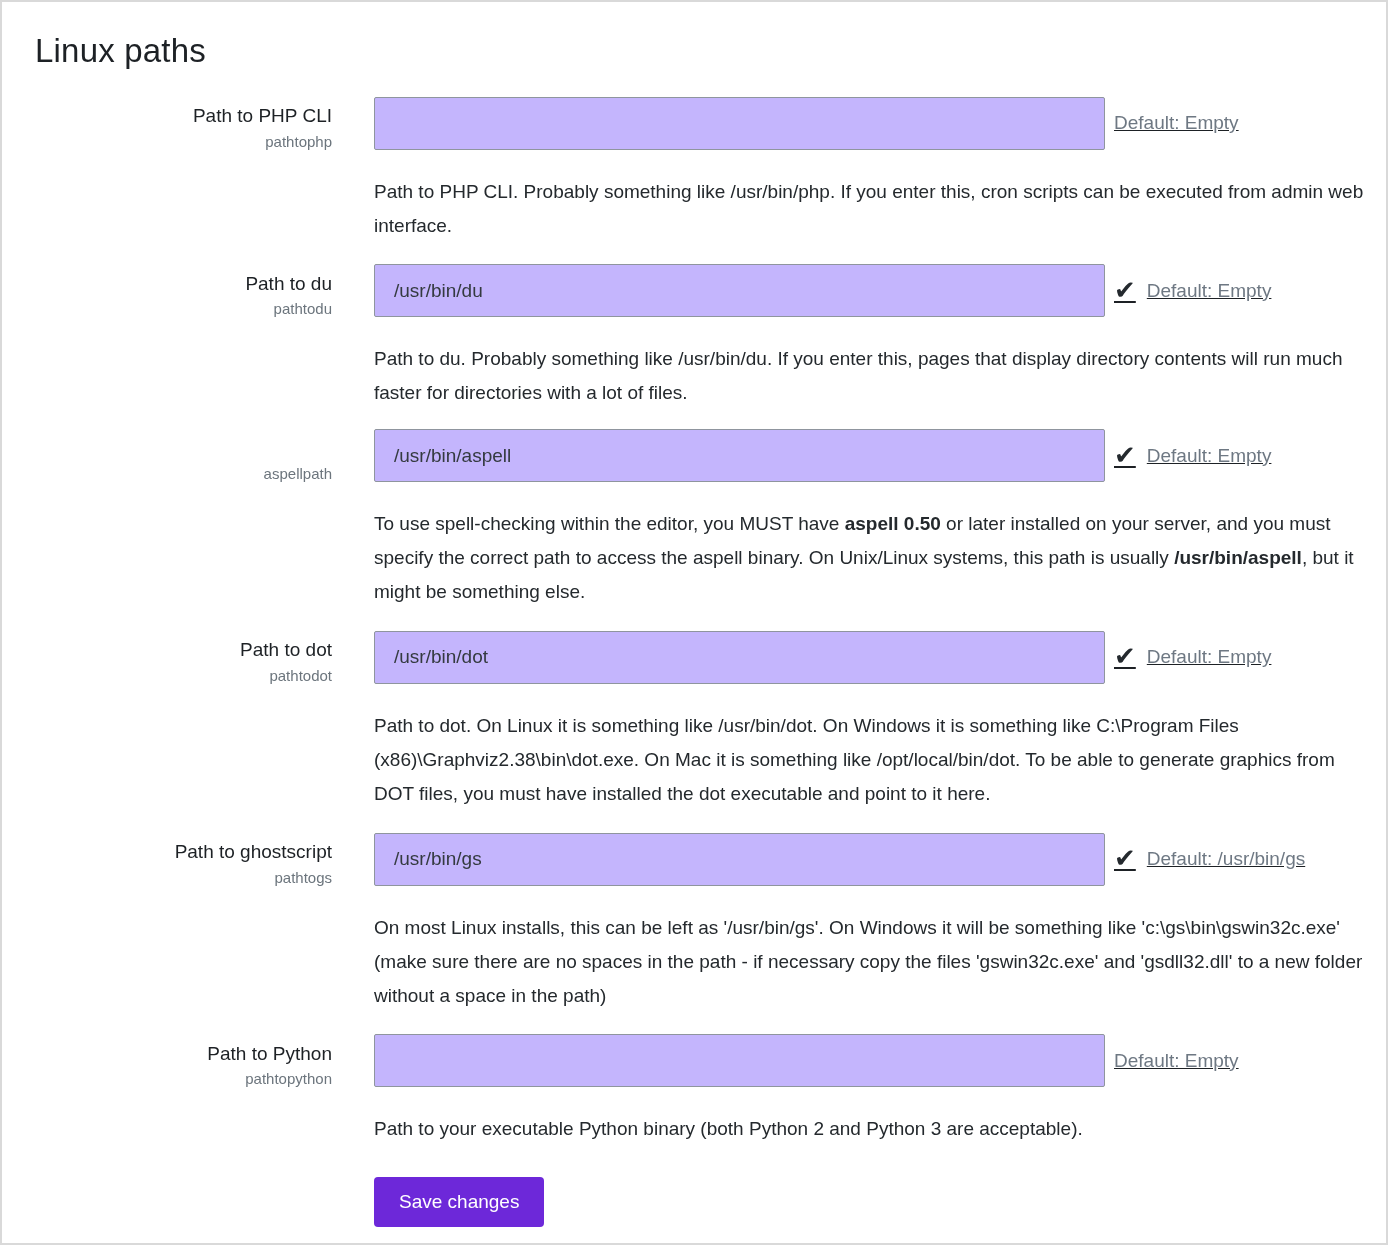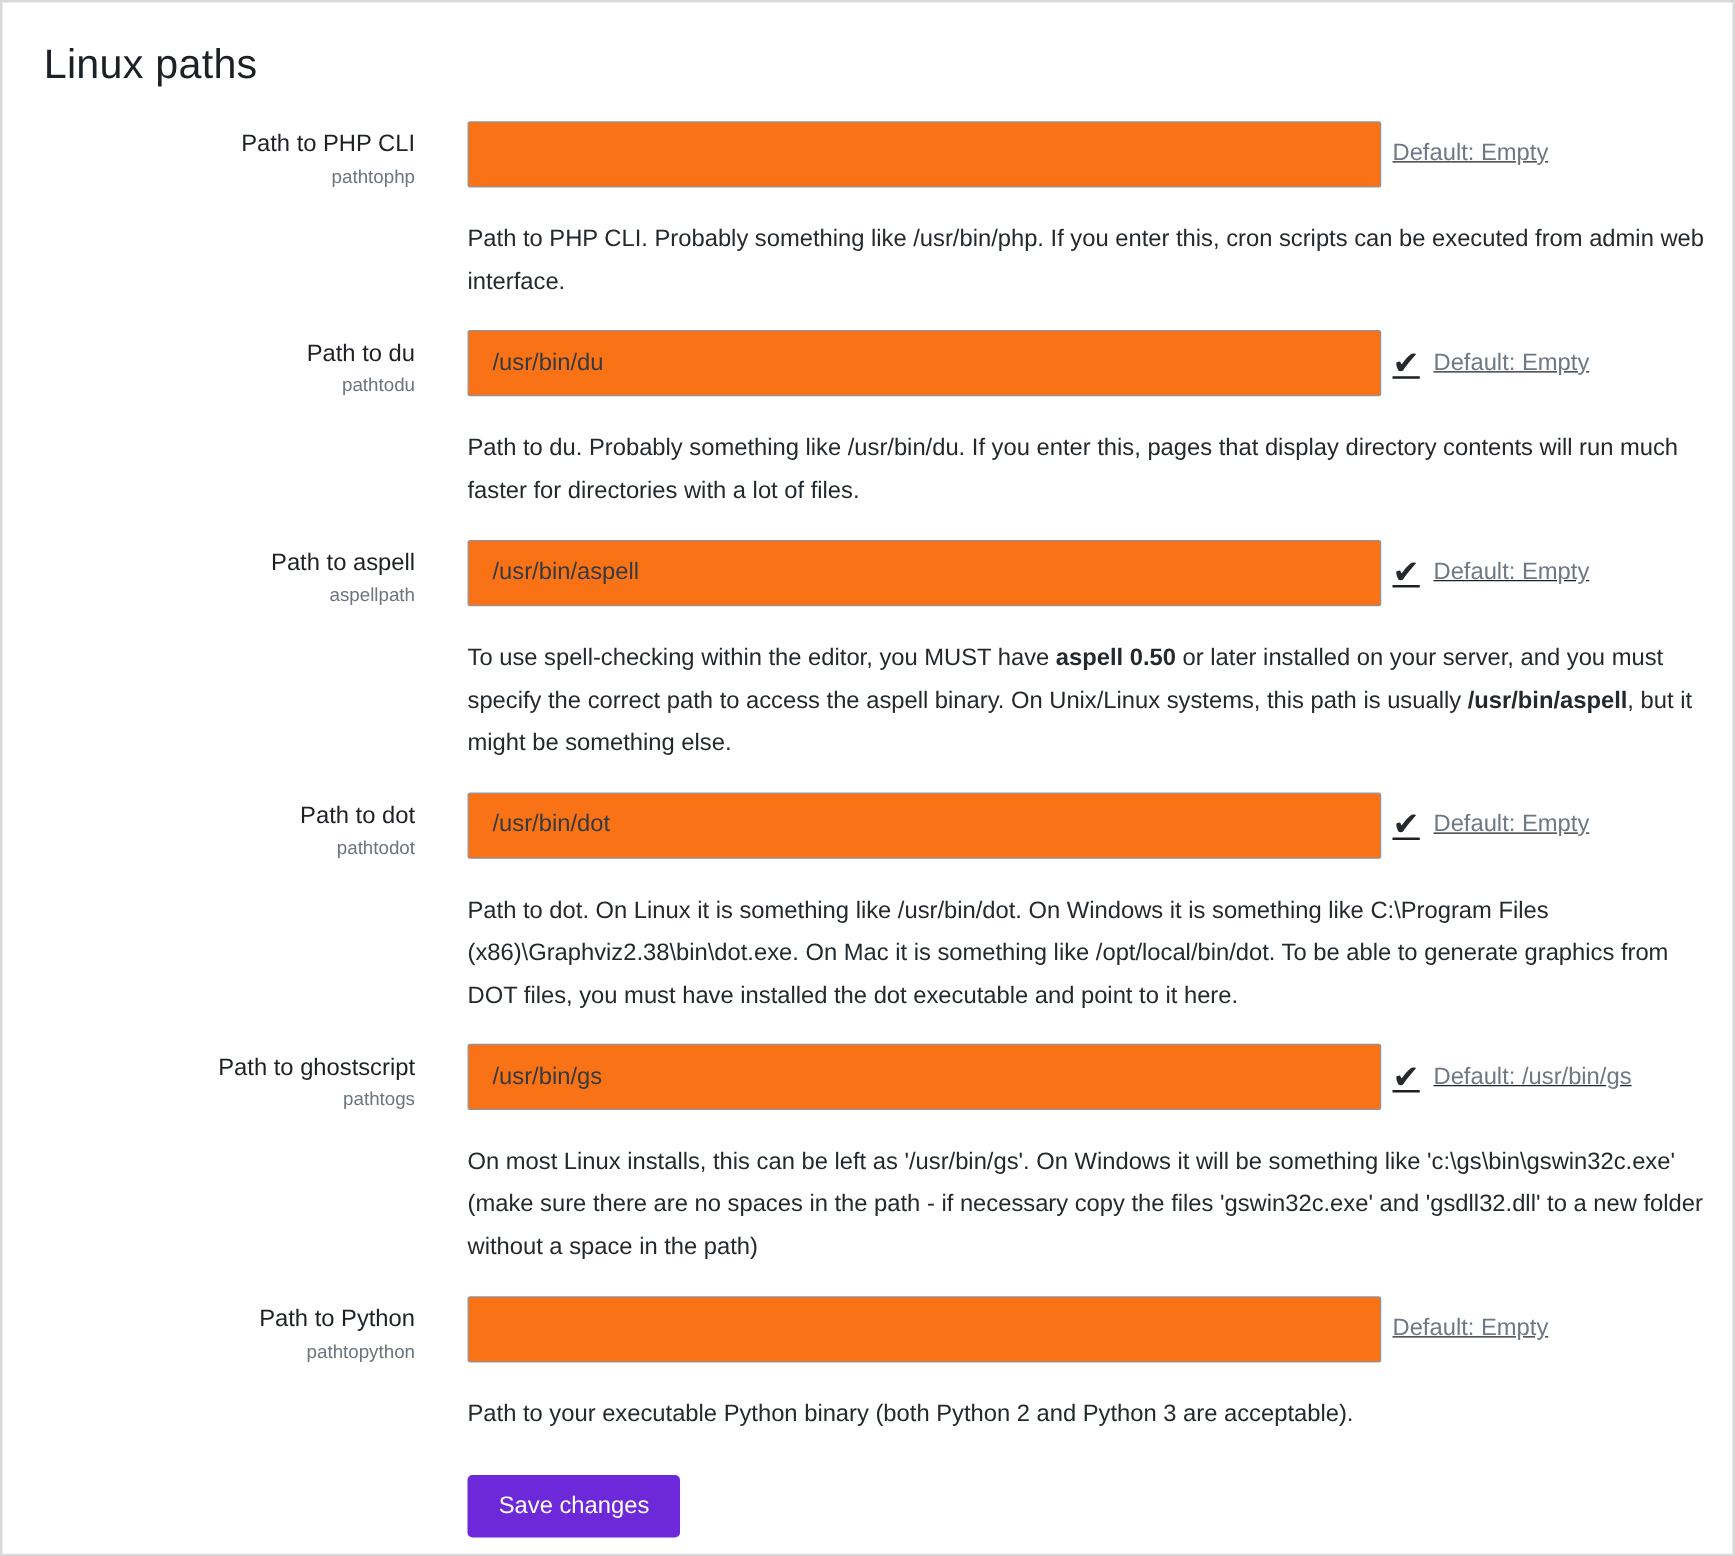--- a/index.html
+++ b/index.html
@@ -48,21 +48,21 @@
   }
   .finput {
     width: 100%;
     height: 53px;
     border: 1px solid #8f959e;
     border-radius: 2px;
     padding: 0 19px;
     font-size: 19px;
     font-family: "Liberation Sans", sans-serif;
     color: #343a40;
-    background: #f97316;
+    background: #c4b5fd;
     outline: none;
   }
   .fdefaultcol {
     margin-left: 9px;
     height: 53px;
     display: flex;
     align-items: center;
     white-space: nowrap;
     text-decoration: underline;
   }
@@ -134,21 +134,20 @@
   <div class="fdefaultcol">
     <span class="check">✔</span>
     <span class="fdefault">Default: Empty</span>
   </div>
 </div>
 <div class="fdesc"><span>Path to du. Probably something like /usr/bin/du. If you enter this, pages that display directory contents will run much faster for directories with a lot of files.</span></div>
 
 
 <div class="frow">
   <div class="flabelcol">
-    <div class="flabel">Path to aspell</div>
     <div class="fsetting">aspellpath</div>
   </div>
   <div class="finputwrap">
     <input class="finput" type="text" value="/usr/bin/aspell" style="">
   </div>
   <div class="fdefaultcol">
     <span class="check">✔</span>
     <span class="fdefault">Default: Empty</span>
   </div>
 </div>

